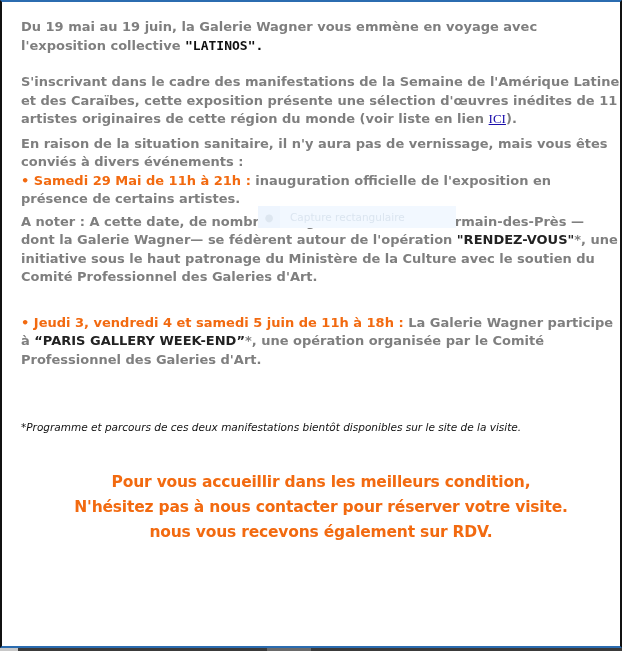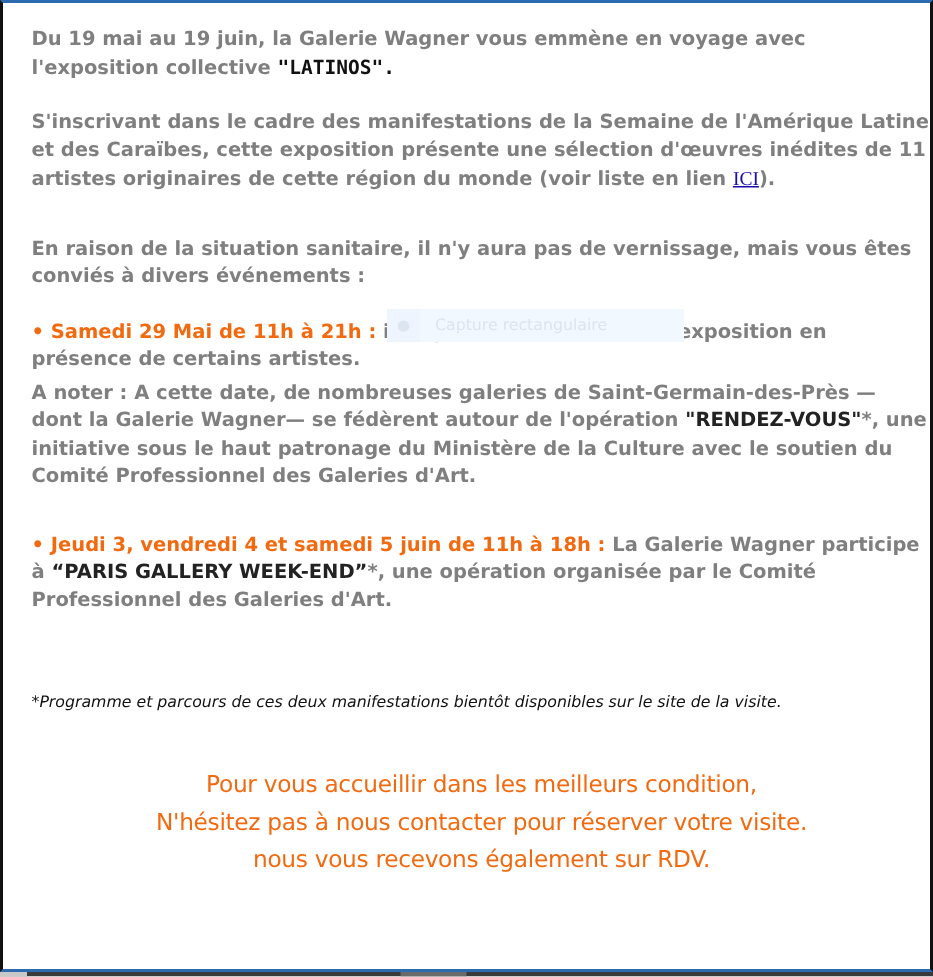--- a/index.html
+++ b/index.html
@@ -45,22 +45,22 @@
       left: 21px;
       top: 18px;
       width: 600px;
       font-size: 13px;
       line-height: 18.5px;
       font-weight: bold;
       color: #7f7f7f;
     }
     p { margin: 0; }
     .p-intro { margin-bottom: 18px; }
-    .p-context { margin-bottom: 28px; }
-    .p-sanitaire { margin-bottom: 18px; }
+    .p-context { margin-bottom: 6px; }
+    .p-sanitaire { }
     .event { margin-bottom: 0; }
     .event-gap { height: 18px; }
     .orange { color: #f26a10; }
     .dark { color: #111111; font-family: "DejaVu Sans Mono", monospace; font-weight: bold; }
     .dark-sans { color: #222222; }
     a.link {
       color: #1a0dab;
       font-family: "Liberation Serif", serif;
       font-weight: normal;
       text-decoration: underline;
@@ -76,21 +76,21 @@
       font-weight: normal;
       color: #111111;
       margin-top: 14px;
       font-family: "DejaVu Sans", sans-serif;
     }
     .closing {
       text-align: center;
       color: #f26a10;
       font-size: 15.5px;
       line-height: 25px;
-      font-weight: normal;
+      font-weight: bold;
       margin-top: 36px;
       font-family: "DejaVu Sans", sans-serif;
       letter-spacing: -0.2px;
     }
     .overlay {
       position: absolute;
       left: 258px;
       top: 206px;
       width: 198px;
       height: 22px;

